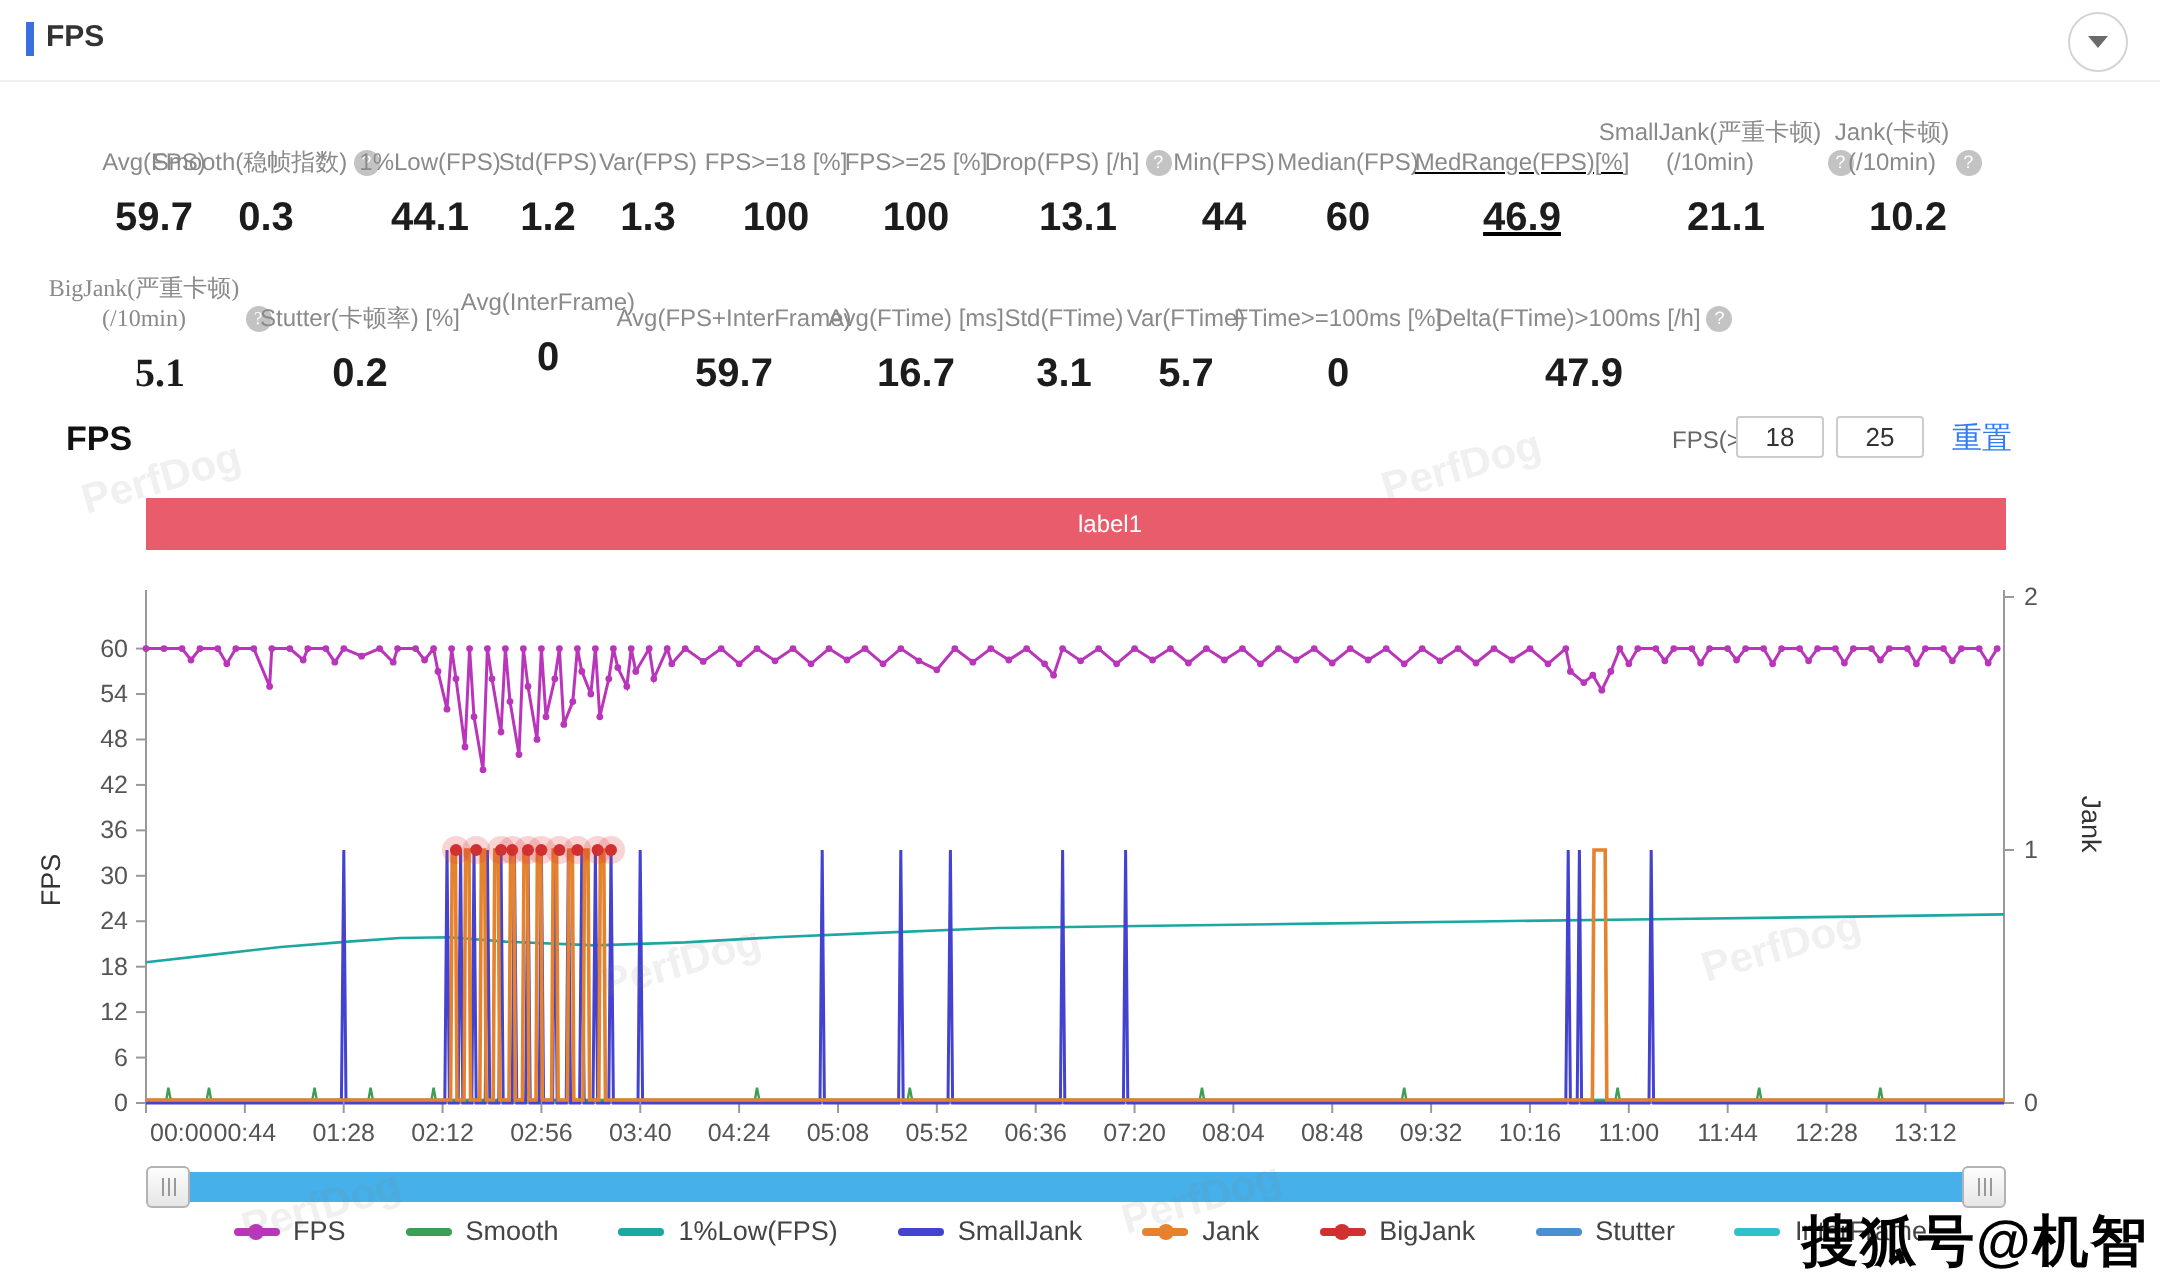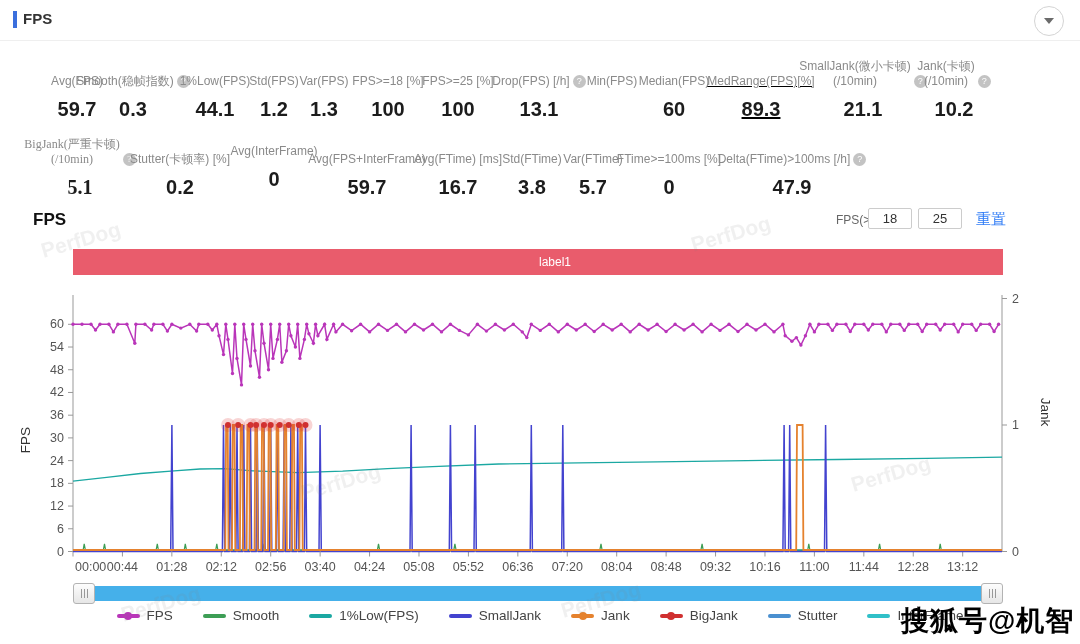--- a/index.html
+++ b/index.html
@@ -113,36 +113,37 @@
         <div class="lbl">
           <span class="t">Drop(FPS) [/h]</span>
           <span class="help">?</span>
         </div>
         <div class="val">13.1</div>
       </div>
       <div class="stat" style="left: 612px; top: 53px;">
         <div class="lbl">
           <span class="t">Min(FPS)</span>
         </div>
+        <div class="val">44</div>
       </div>
       <div class="stat" style="left: 674px; top: 53px;">
         <div class="lbl">
           <span class="t">Median(FPS)</span>
         </div>
         <div class="val">60</div>
       </div>
       <div class="stat" style="left: 761px; top: 53px; text-decoration: underline;">
         <div class="lbl">
           <span class="t">MedRange(FPS)[%]</span>
         </div>
-        <div class="val">89.3</div>
+        <div class="val">46.9</div>
       </div>
       <div class="stat" style="left: 863px; top: 53px;">
         <div class="lbl">
-          <span class="t">SmallJank(微小卡顿)
+          <span class="t">SmallJank(严重卡顿)
 (/10min)</span>
           <span class="help">?</span>
         </div>
         <div class="val">21.1</div>
       </div>
       <div class="stat" style="left: 954px; top: 53px;">
         <div class="lbl">
           <span class="t">Jank(卡顿)
 (/10min)</span>
           <span class="help">?</span>
@@ -180,21 +181,21 @@
       <div class="stat" style="left: 458px; top: 131px;">
         <div class="lbl">
           <span class="t">Avg(FTime) [ms]</span>
         </div>
         <div class="val">16.7</div>
       </div>
       <div class="stat" style="left: 532px; top: 131px;">
         <div class="lbl">
           <span class="t">Std(FTime)</span>
         </div>
-        <div class="val">3.8</div>
+        <div class="val">3.1</div>
       </div>
       <div class="stat" style="left: 593px; top: 131px;">
         <div class="lbl">
           <span class="t">Var(FTime)</span>
         </div>
         <div class="val">5.7</div>
       </div>
       <div class="stat" style="left: 669px; top: 131px;">
         <div class="lbl">
           <span class="t">FTime&gt;=100ms [%]</span>

